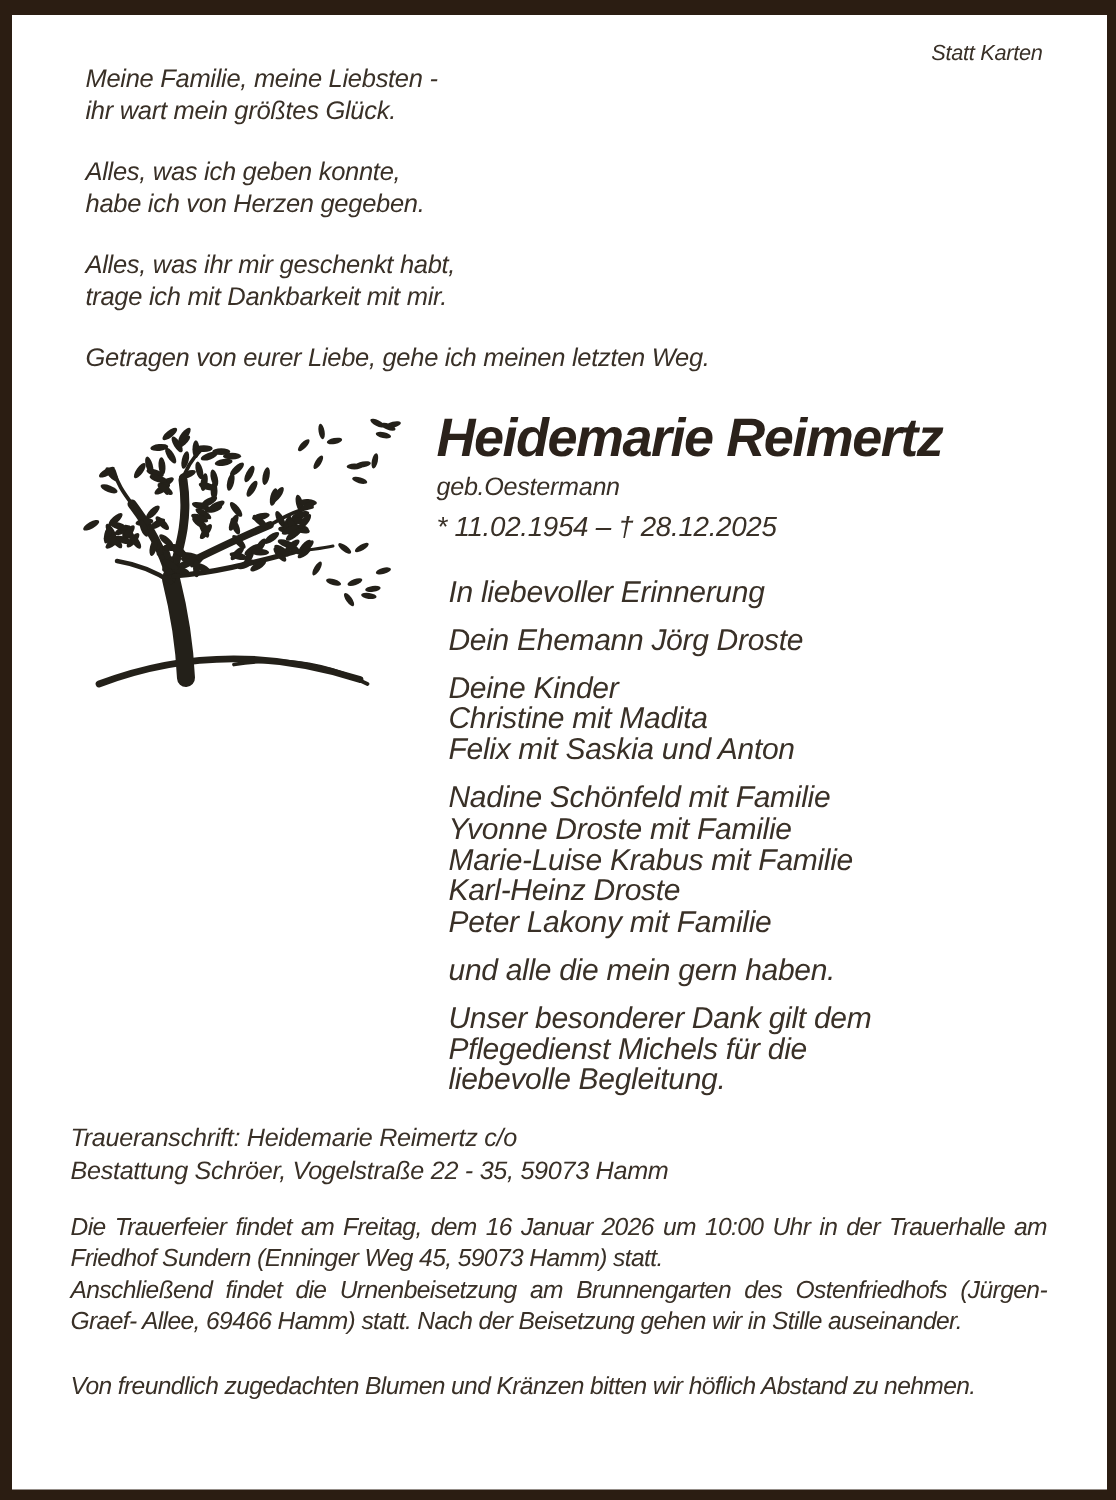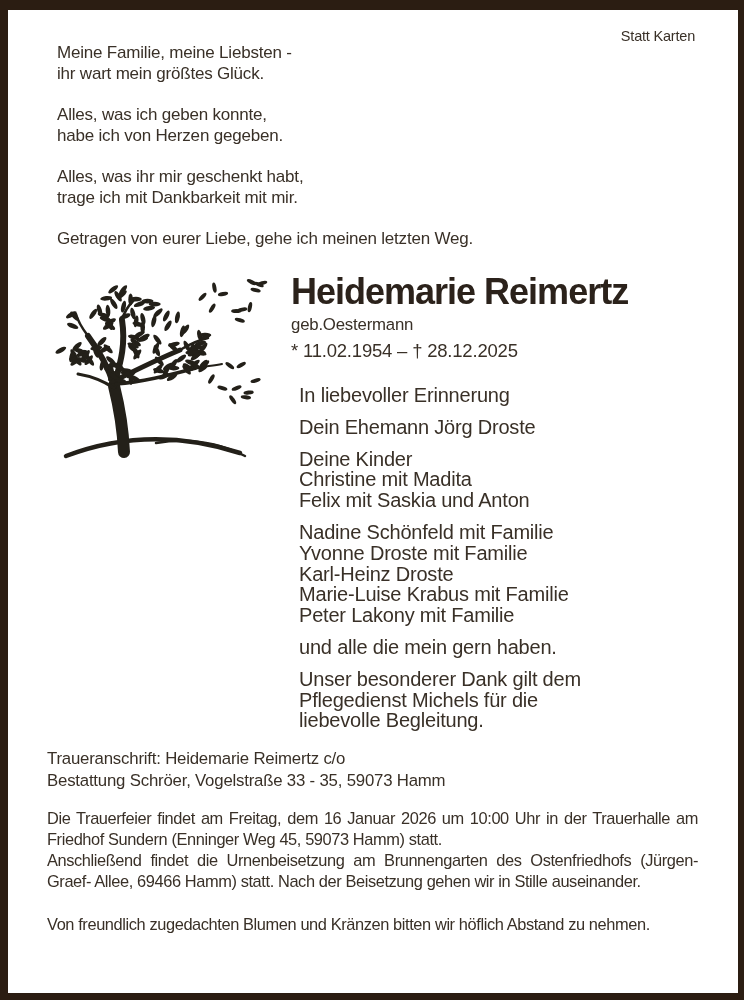--- a/index.html
+++ b/index.html
@@ -7,20 +7,21 @@
     position:relative;
     width:744px; height:1000px;
     box-sizing:border-box;
     background:var(--paper,#ffffff);
     border-style:solid;
     border-color:var(--border,#2b1d12);
     border-width:10px 6px 7px 8px;
     font-family:"Liberation Sans", sans-serif;
     color:var(--text,#393027);
     overflow:hidden;
+    font-style:italic;
   }
   .abs { position:absolute; }
   .statt {
     top:17px; right:43px;
     font-size:14.5px; line-height:18px;
     letter-spacing:-0.2px;
   }
   .poem {
     left:49px; top:33px;
     font-size:17px; line-height:20.7px;
@@ -272,37 +273,37 @@
       <span class="ln">Dein Ehemann Jörg Droste</span>
     </p>
     <p>
       <span class="ln">Deine Kinder</span>
       <span class="ln">Christine mit Madita</span>
       <span class="ln">Felix mit Saskia und Anton</span>
     </p>
     <p>
       <span class="ln">Nadine Schönfeld mit Familie</span>
       <span class="ln">Yvonne Droste mit Familie</span>
+      <span class="ln">Marie-Luise Krabus mit Familie</span>
       <span class="ln">Karl-Heinz Droste</span>
-      <span class="ln">Marie-Luise Krabus mit Familie</span>
       <span class="ln">Peter Lakony mit Familie</span>
     </p>
     <p>
       <span class="ln">und alle die mein gern haben.</span>
     </p>
     <p>
       <span class="ln">Unser besonderer Dank gilt dem</span>
       <span class="ln">Pflegedienst Michels für die</span>
       <span class="ln">liebevolle Begleitung.</span>
     </p>
   </div>
 
   <div class="abs address">
     <span class="ln">Traueranschrift: Heidemarie Reimertz c/o</span>
-    <span class="ln">Bestattung Schröer, Vogelstraße 33 - 35, 59073 Hamm</span>
+    <span class="ln">Bestattung Schröer, Vogelstraße 22 - 35, 59073 Hamm</span>
   </div>
 
   <div class="abs service">
     <p>Die Trauerfeier findet am Freitag, dem 16 Januar 2026 um 10:00 Uhr in der Trauerhalle am Friedhof Sundern (Enninger Weg 45, 59073 Hamm) statt.</p>
     <p>Anschließend findet die Urnenbeisetzung am Brunnengarten des Ostenfriedhofs (Jürgen- Graef- Allee, 69466 Hamm) statt. Nach der Beisetzung gehen wir in Stille auseinander.</p>
     <p class="gap">Von freundlich zugedachten Blumen und Kränzen bitten wir höflich Abstand zu nehmen.</p>
   </div>
 
 </div>
 

